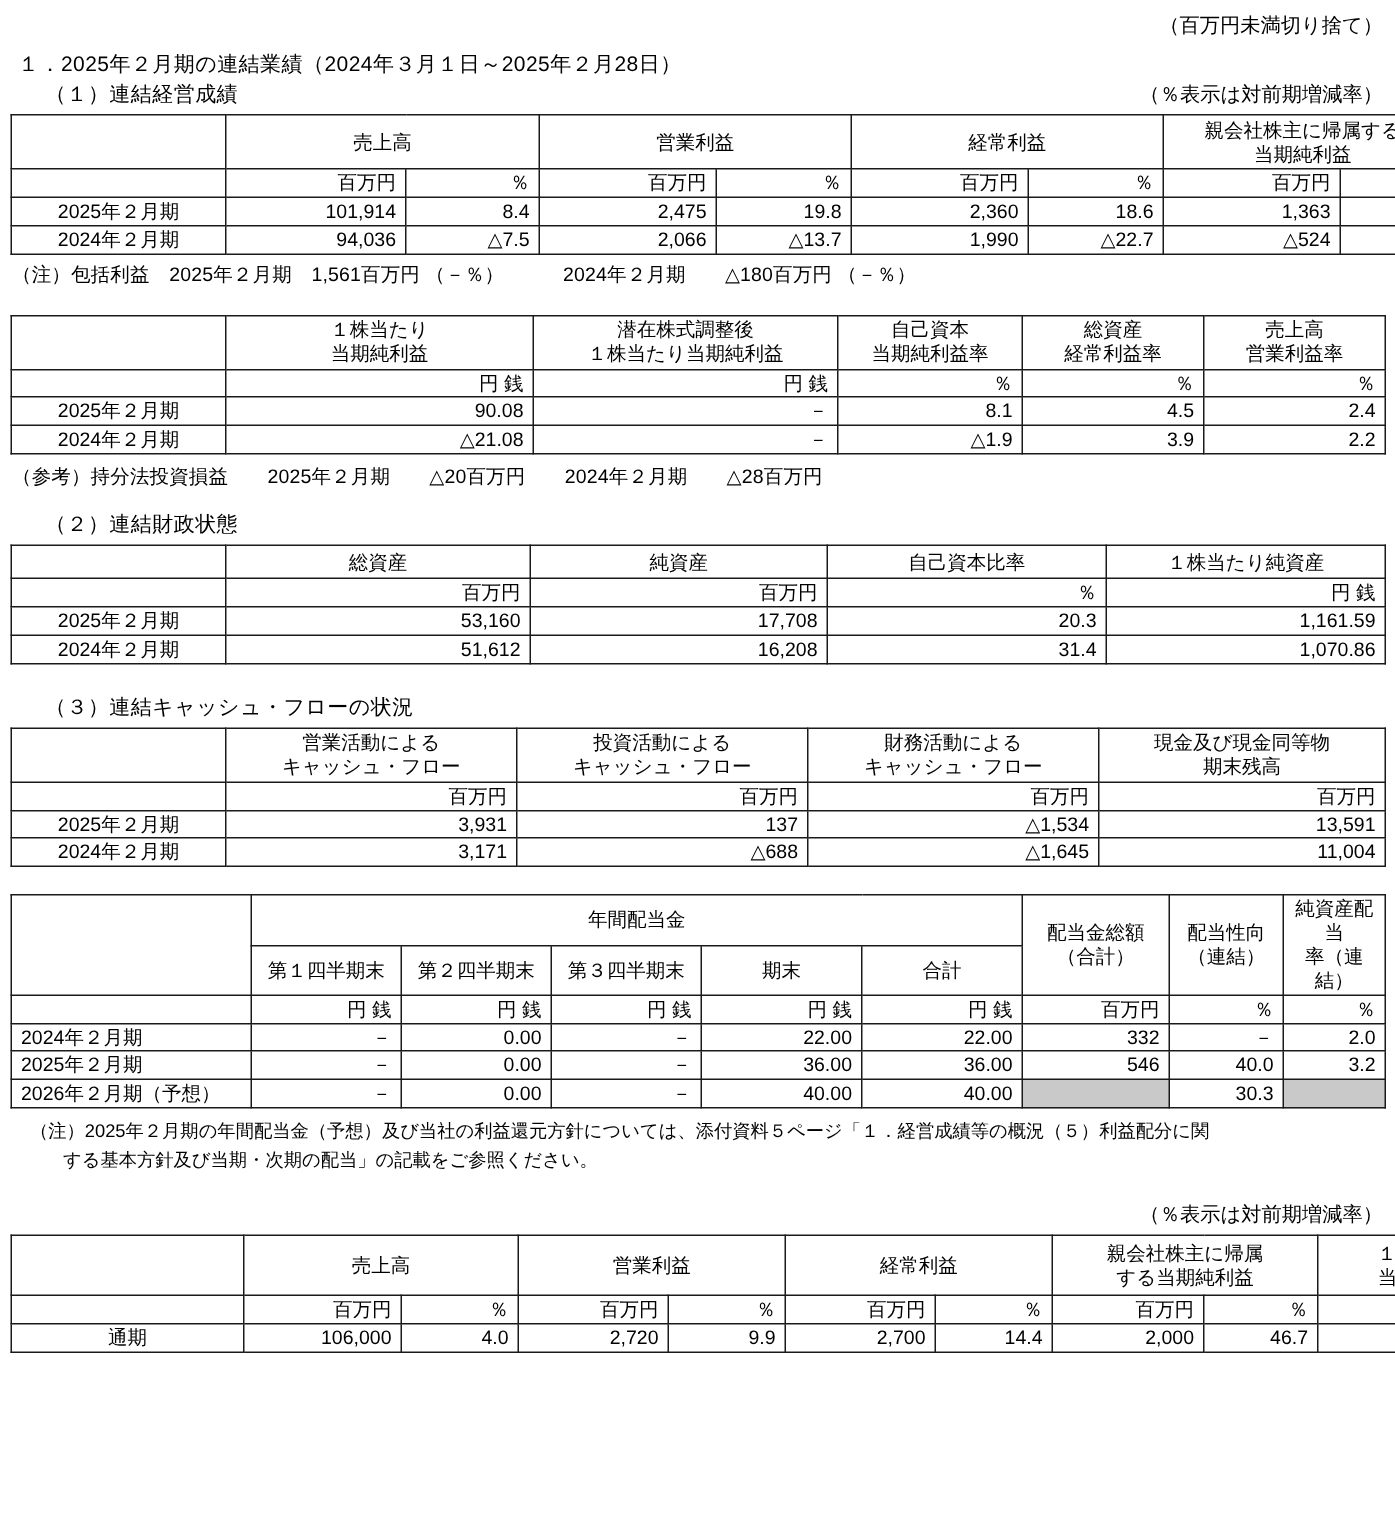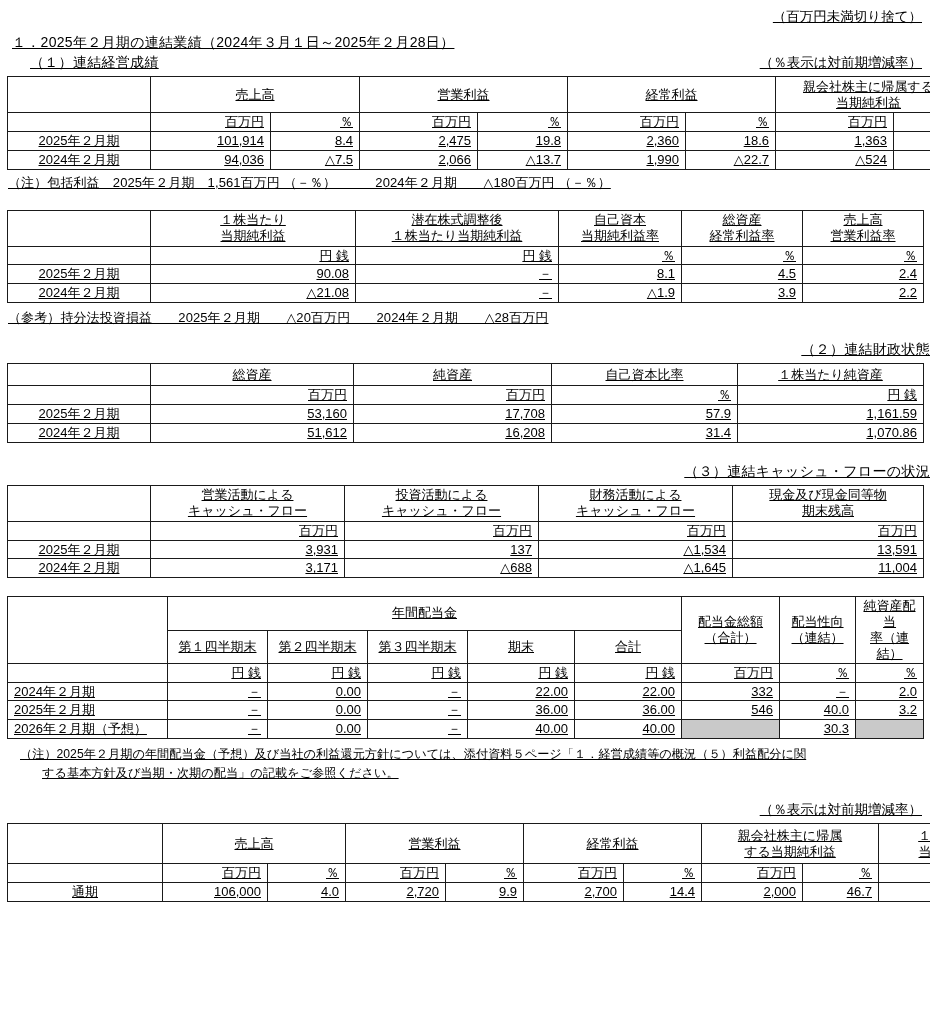--- a/index.html
+++ b/index.html
@@ -14,39 +14,37 @@
     font-size: 13px;
     color: #000000;
     position: relative;
     overflow: hidden;
   }
   .page {
     position: relative;
     width: 930px;
     height: 1024px;
     padding: 0;
-    text-decoration: underline;
   }
 
   
   .right-note {
     text-align: right;
     font-size: 13.5px;
     padding-right: 8px;
   }
   .section-title {
     font-size: 14px;
     padding-left: 12px;
     letter-spacing: 0.3px;
   }
   .sub-title {
     font-size: 14px;
     padding-left: 30px;
     letter-spacing: 0.3px;
-    text-align: right;
   }
   .note-line {
     font-size: 13px;
     padding-left: 8px;
     letter-spacing: 0.1px;
   }
   .note-para {
     font-size: 12.2px;
     padding-left: 20px;
     line-height: 1.55;
@@ -250,21 +248,21 @@
       <td></td>
       <td class="u-cell">百万円</td>
       <td class="u-cell">百万円</td>
       <td class="u-cell">％</td>
       <td class="u-cell">円 銭</td>
     </tr>
     <tr>
       <td class="lbl-c">2025年２月期</td>
       <td class="num-cell">53,160</td>
       <td class="num-cell">17,708</td>
-      <td class="num-cell">57.9</td>
+      <td class="num-cell">20.3</td>
       <td class="num-cell">1,161.59</td>
     </tr>
     <tr>
       <td class="lbl-c">2024年２月期</td>
       <td class="num-cell">51,612</td>
       <td class="num-cell">16,208</td>
       <td class="num-cell">31.4</td>
       <td class="num-cell">1,070.86</td>
     </tr>
   </tbody>

